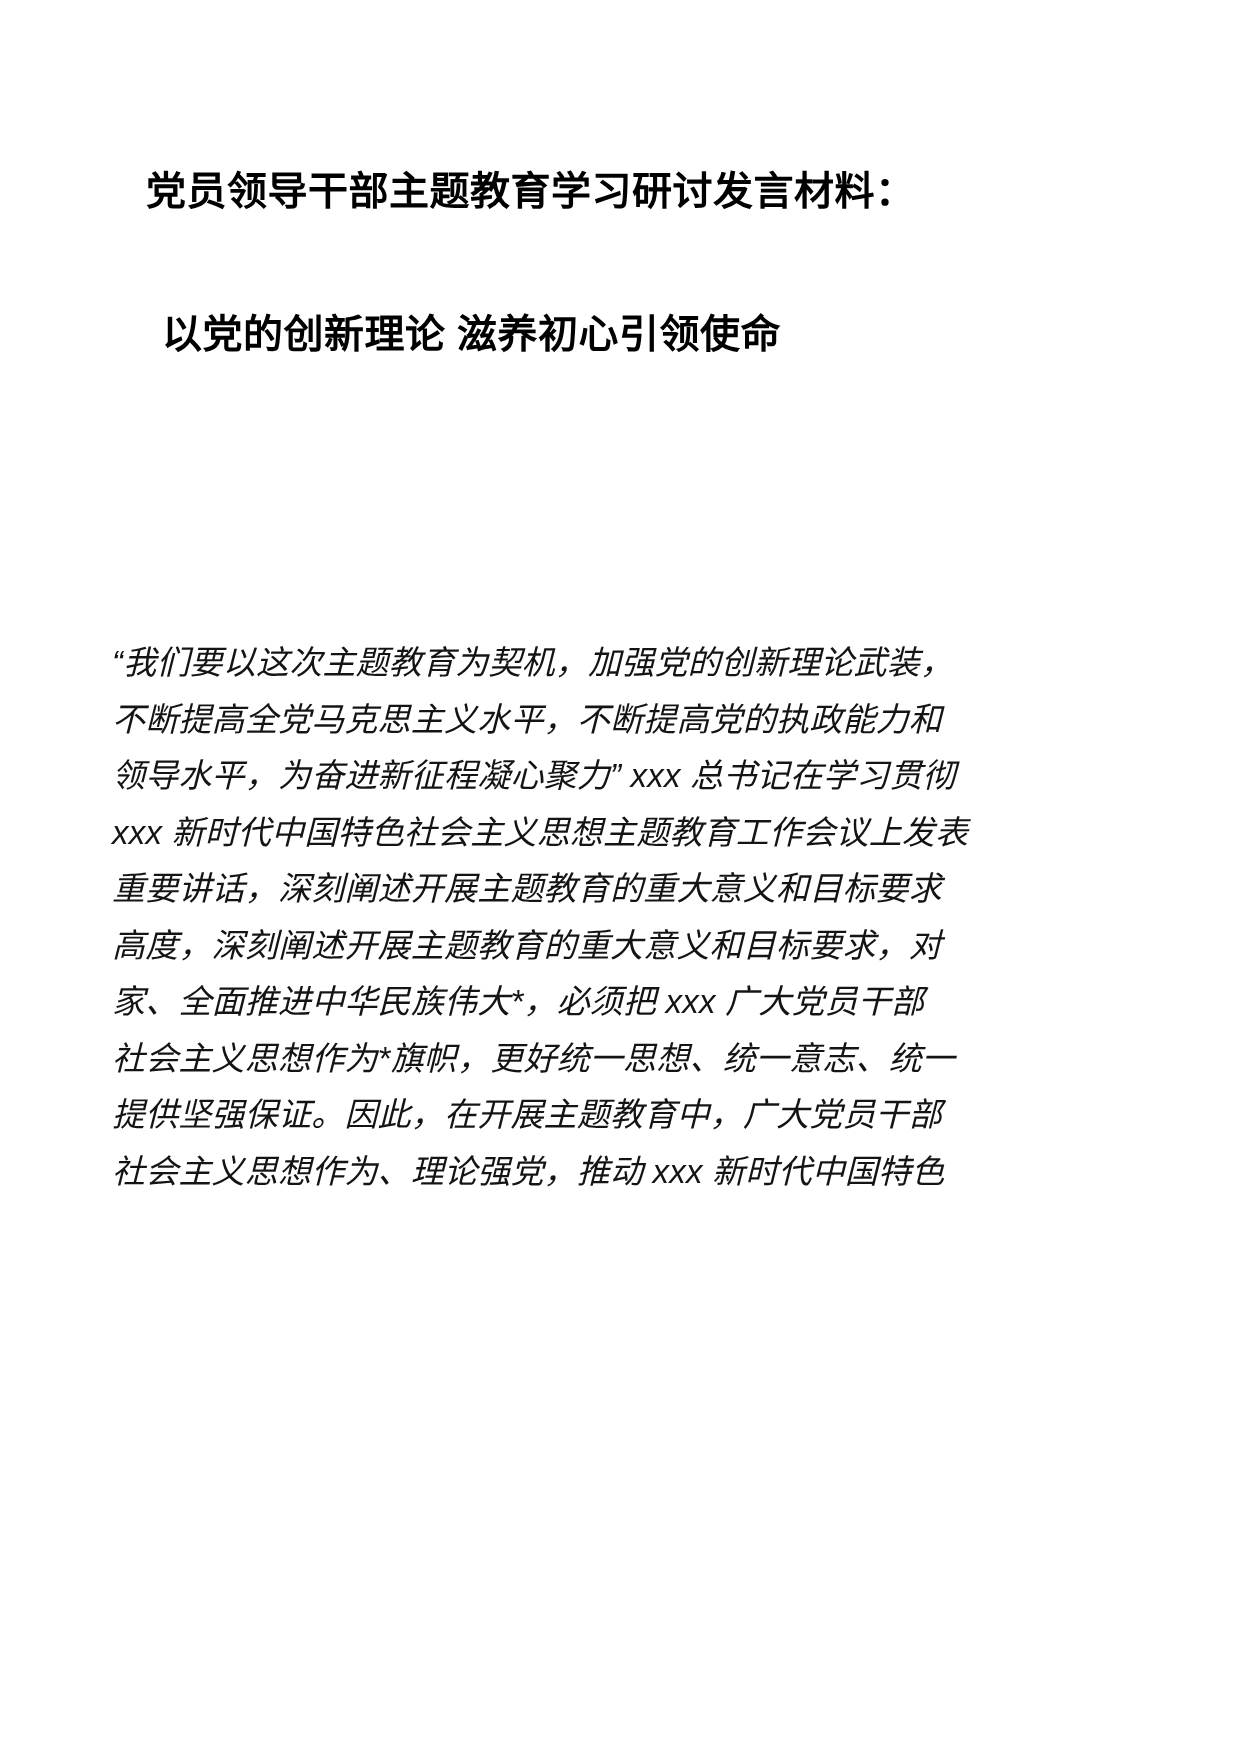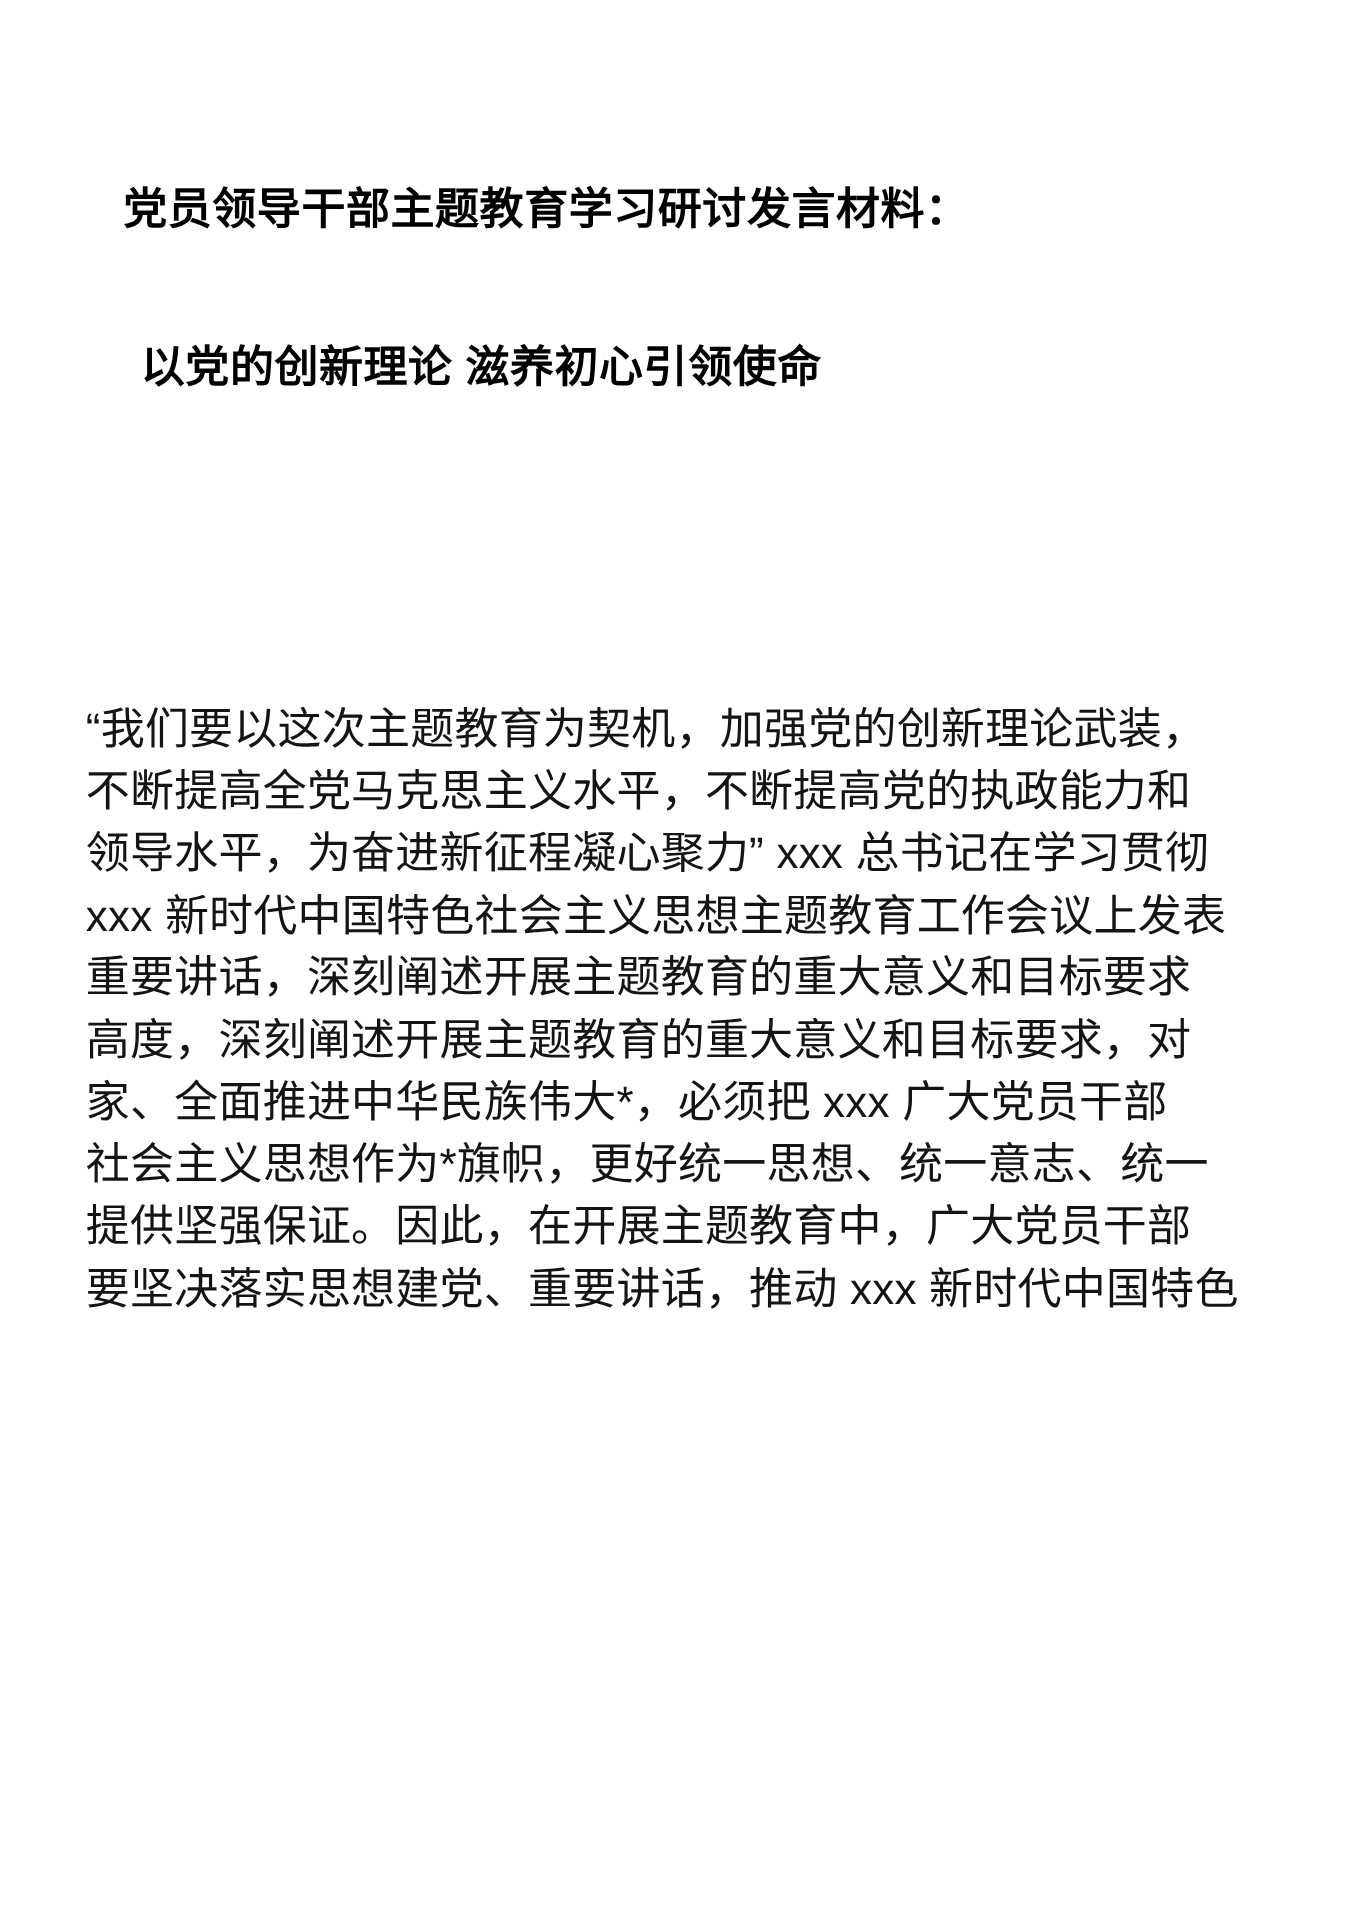--- a/index.html
+++ b/index.html
@@ -16,21 +16,21 @@
     color: #000000;
     -webkit-font-smoothing: antialiased;
   }
 
   .page {
     position: relative;
     box-sizing: border-box;
     width: 1240px;
     height: 1754px;
     background: #ffffff;
-    padding: 0 78px;
+    padding: 0 112px;
   }
 
   
   .title-block {
     padding-top: 168px;
   }
 
   .doc-title-line {
     font-size: 40px;
     font-weight: 700;
@@ -52,26 +52,27 @@
   
   .body-block {
     margin-top: 278px;
   }
 
   .body-paragraph {
     margin: 0;
   }
 
   .body-line {
-    font-size: 40px;
+    font-size: 33px;
     line-height: 56.5px;
     font-weight: 400;
     color: #141414;
     letter-spacing: 0.2px;
     white-space: nowrap;
+    font-style: italic;
   }
 </style>
 </head>
 <body>
 
 <div class="page">
 
   <div class="title-block">
     <h1 class="doc-title-line line-1">党员领导干部主题教育学习研讨发言材料：</h1>
     <h1 class="doc-title-line line-2">以党的创新理论 滋养初心引领使命</h1>
@@ -81,17 +82,17 @@
     <div class="body-paragraph">
       <div class="body-line">“我们要以这次主题教育为契机，加强党的创新理论武装，</div>
       <div class="body-line">不断提高全党马克思主义水平，不断提高党的执政能力和</div>
       <div class="body-line">领导水平，为奋进新征程凝心聚力” xxx 总书记在学习贯彻</div>
       <div class="body-line">xxx 新时代中国特色社会主义思想主题教育工作会议上发表</div>
       <div class="body-line">重要讲话，深刻阐述开展主题教育的重大意义和目标要求</div>
       <div class="body-line">高度，深刻阐述开展主题教育的重大意义和目标要求，对</div>
       <div class="body-line">家、全面推进中华民族伟大*，必须把 xxx 广大党员干部</div>
       <div class="body-line">社会主义思想作为*旗帜，更好统一思想、统一意志、统一</div>
       <div class="body-line">提供坚强保证。因此，在开展主题教育中，广大党员干部</div>
-      <div class="body-line">要坚决落实思想建党、重要讲话，推动 xxx 新时代中国特色</div>
+      <div class="body-line">社会主义思想作为、理论强党，推动 xxx 新时代中国特色</div>
     </div>
   </div>
 
 </div>
 
 </body></html>

